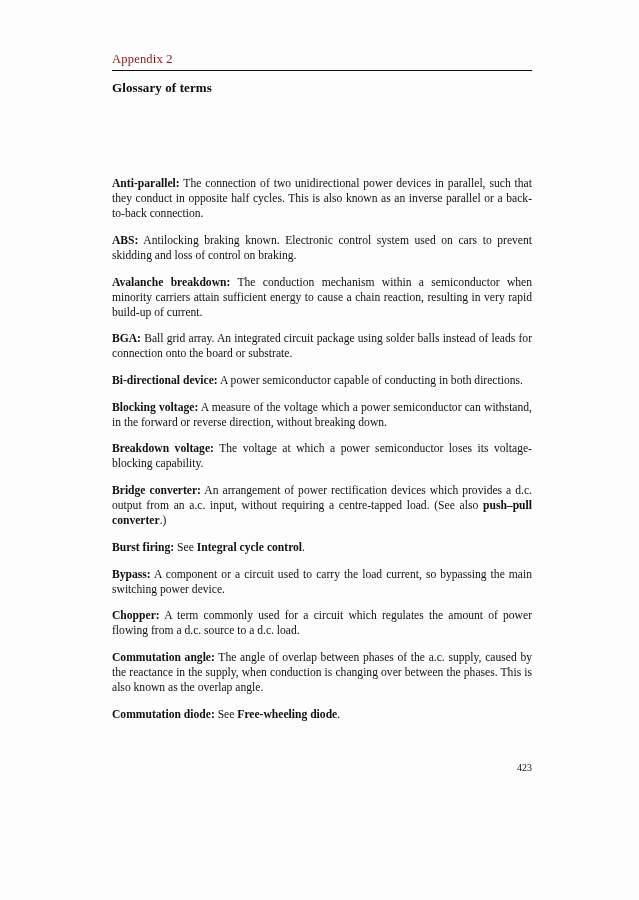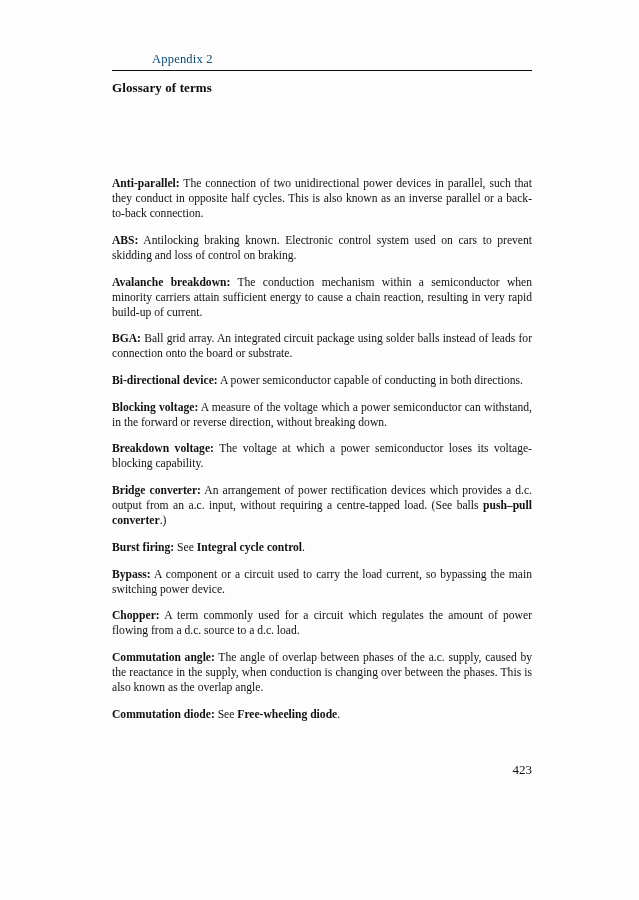--- a/index.html
+++ b/index.html
@@ -23,23 +23,22 @@
   .content {
     position: absolute;
     left: 112px;
     top: 52px;
     width: 420px;
   }
   .appendix-label {
     font-family: "Liberation Serif", serif;
     font-size: 12.5px;
     letter-spacing: 0.2px;
-    color: #0c4a6e;
+    color: #7f1d1d;
     padding-bottom: 3px;
-    margin-left: 40px;
   }
   .rule {
     border-bottom: 1.6px solid #0d0d0d;
     width: 420px;
     margin-bottom: 9px;
   }
   .chapter-title {
     font-family: "Liberation Serif", serif;
     font-weight: bold;
     font-size: 13px;
@@ -63,21 +62,21 @@
   .entry .bold {
     font-weight: bold;
   }
   .folio {
     position: absolute;
     left: 0;
     top: 762px;
     width: 532px;
     text-align: right;
     font-family: "Liberation Serif", serif;
-    font-size: 13px;
+    font-size: 10px;
     color: #111;
   }
 </style>
 </head>
 <body>
 
 <div class="page">
   <div class="content">
 
     <div class="appendix-label">Appendix 2</div>
@@ -85,21 +84,21 @@
     <div class="chapter-title">Glossary of terms</div>
 
     <div class="glossary" id="glossary-list">
         <p class="entry"><span class="term">Anti-parallel:</span><span> The connection of two unidirectional power devices in parallel, such that they conduct in opposite half cycles. This is also known as an inverse parallel or a back-to-back connection.</span></p>
         <p class="entry"><span class="term">ABS:</span><span> Antilocking braking known. Electronic control system used on cars to prevent skidding and loss of control on braking.</span></p>
         <p class="entry"><span class="term">Avalanche breakdown:</span><span> The conduction mechanism within a semiconductor when minority carriers attain sufficient energy to cause a chain reaction, resulting in very rapid build-up of current.</span></p>
         <p class="entry"><span class="term">BGA:</span><span> Ball grid array. An integrated circuit package using solder balls instead of leads for connection onto the board or substrate.</span></p>
         <p class="entry"><span class="term">Bi-directional device:</span><span> A power semiconductor capable of conducting in both directions.</span></p>
         <p class="entry"><span class="term">Blocking voltage:</span><span> A measure of the voltage which a power semiconductor can withstand, in the forward or reverse direction, without breaking down.</span></p>
         <p class="entry"><span class="term">Breakdown voltage:</span><span> The voltage at which a power semiconductor loses its voltage-blocking capability.</span></p>
-        <p class="entry"><span class="term">Bridge converter:</span><span> An arrangement of power rectification devices which provides a d.c. output from an a.c. input, without requiring a centre-tapped load. (See balls </span><span class="bold">push–pull converter</span><span>.)</span></p>
+        <p class="entry"><span class="term">Bridge converter:</span><span> An arrangement of power rectification devices which provides a d.c. output from an a.c. input, without requiring a centre-tapped load. (See also </span><span class="bold">push–pull converter</span><span>.)</span></p>
         <p class="entry"><span class="term">Burst firing:</span><span> See </span><span class="bold">Integral cycle control</span><span>.</span></p>
         <p class="entry"><span class="term">Bypass:</span><span> A component or a circuit used to carry the load current, so bypassing the main switching power device.</span></p>
         <p class="entry"><span class="term">Chopper:</span><span> A term commonly used for a circuit which regulates the amount of power flowing from a d.c. source to a d.c. load.</span></p>
         <p class="entry"><span class="term">Commutation angle:</span><span> The angle of overlap between phases of the a.c. supply, caused by the reactance in the supply, when conduction is changing over between the phases. This is also known as the overlap angle.</span></p>
         <p class="entry"><span class="term">Commutation diode:</span><span> See </span><span class="bold">Free-wheeling diode</span><span>.</span></p>
       </div>
 
   </div>
 
   <div class="folio">423</div>

